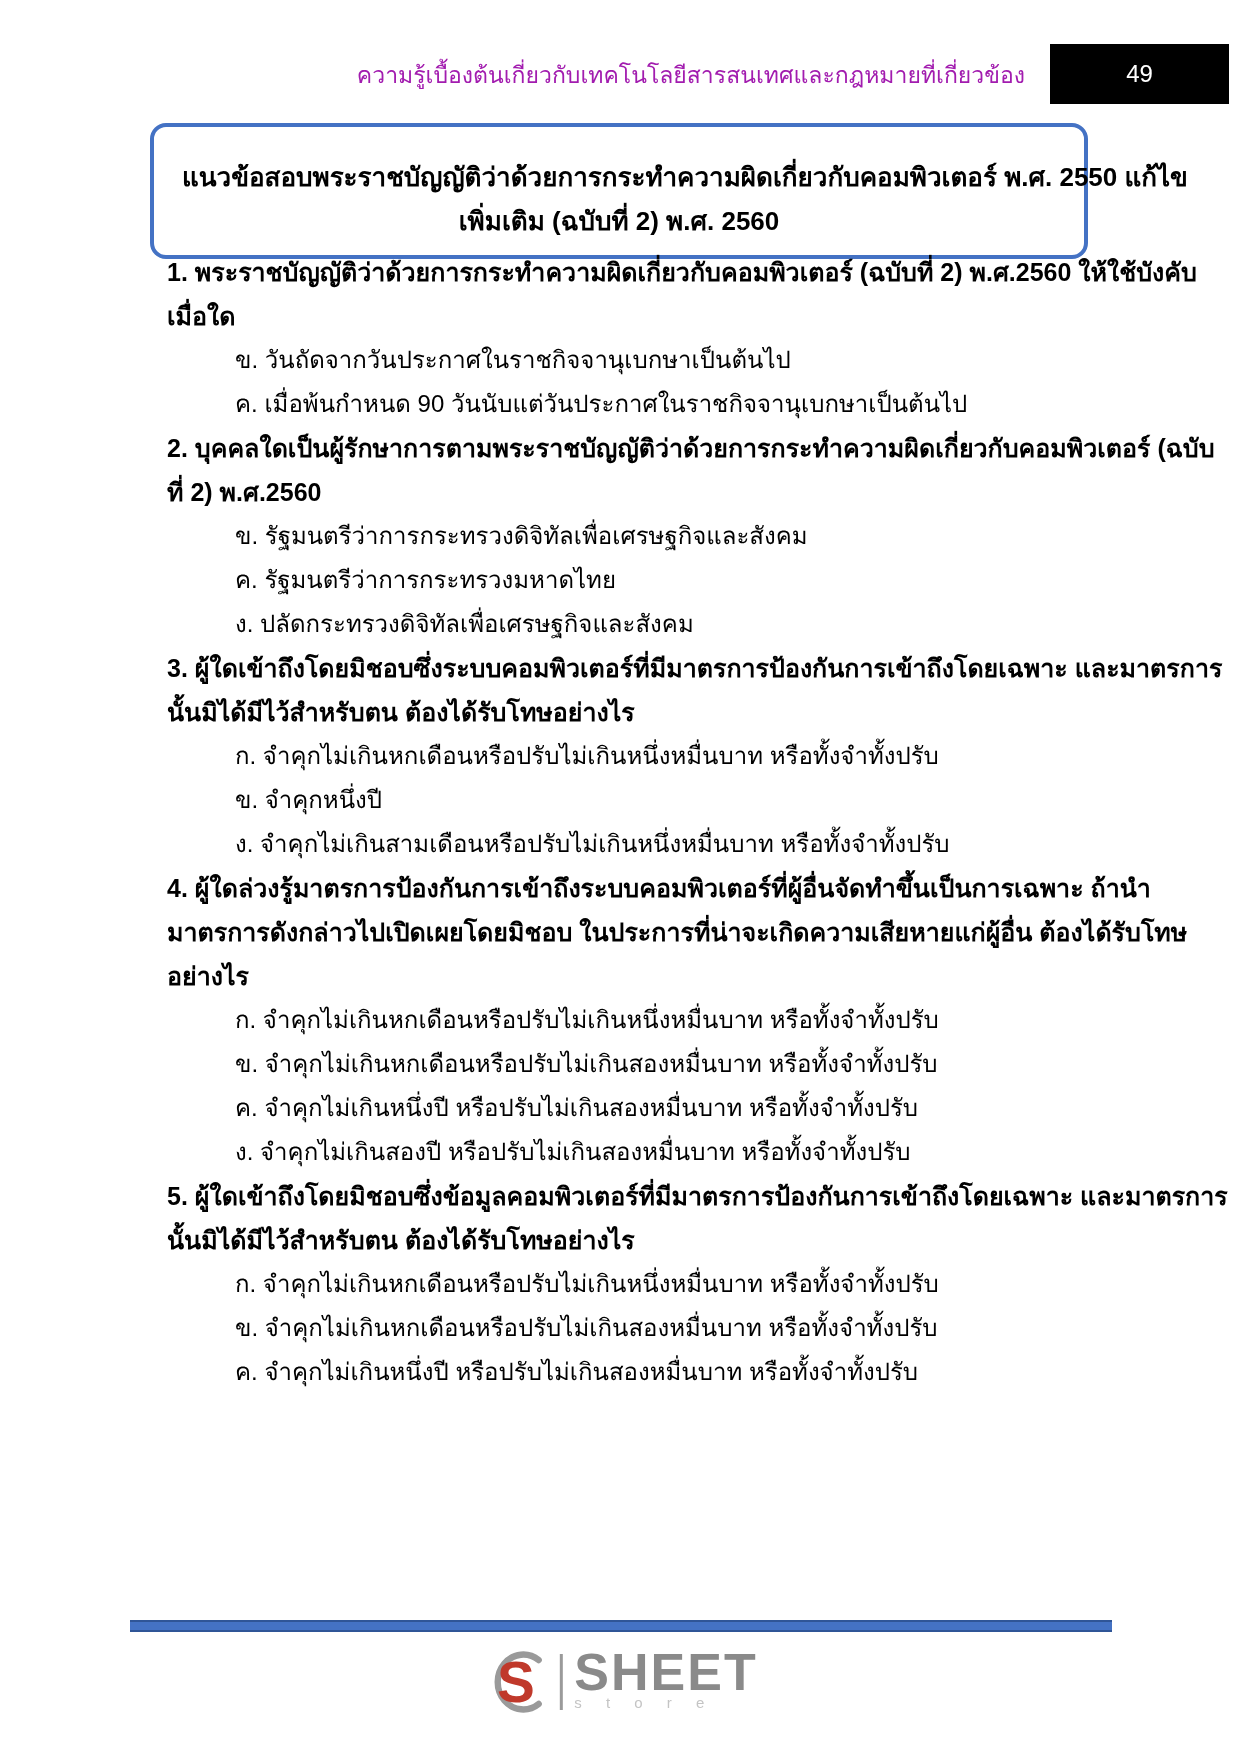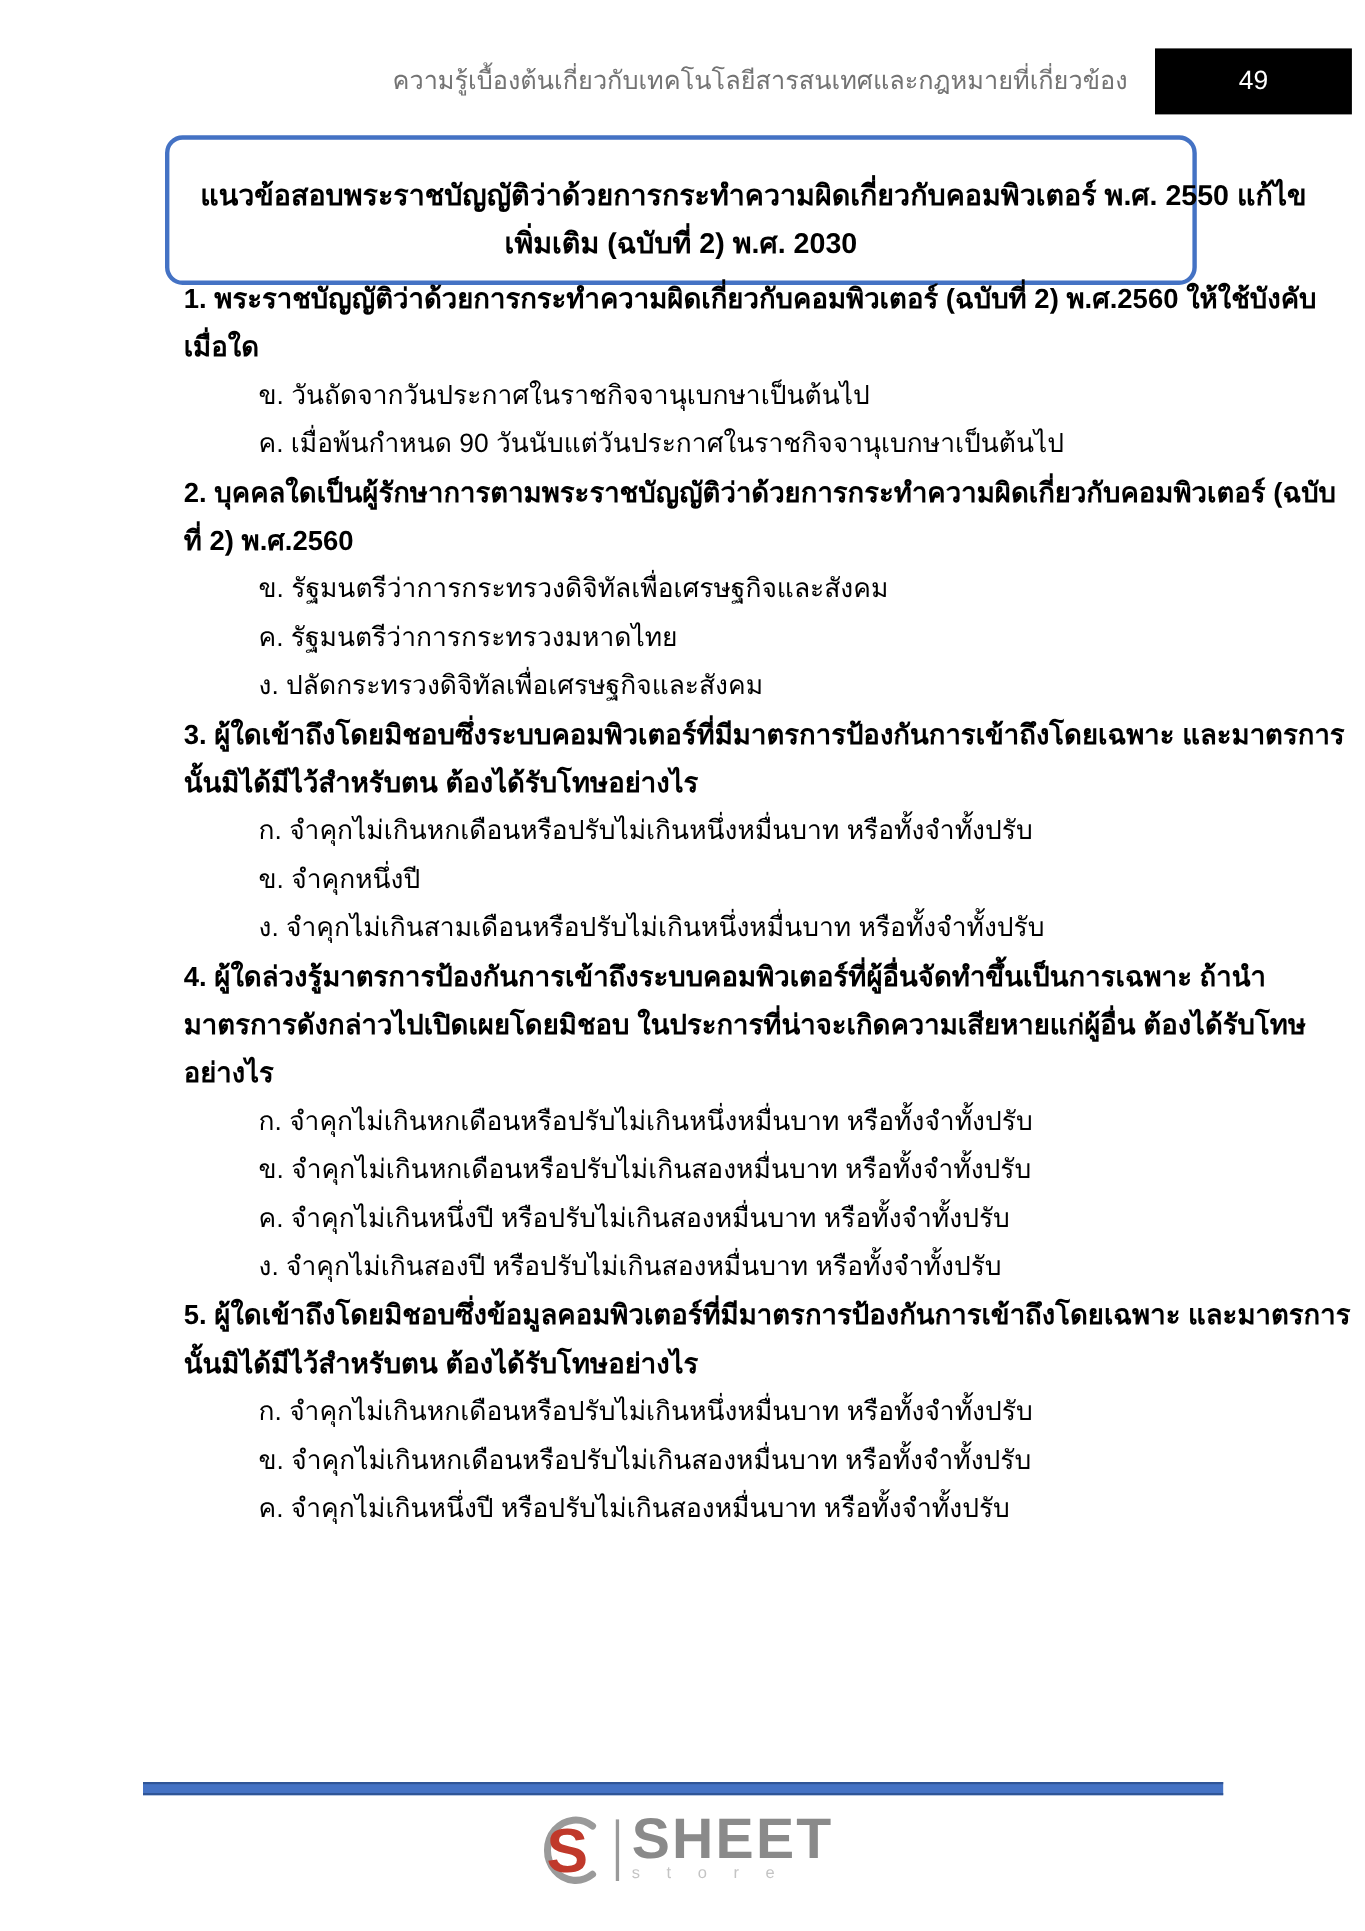--- a/index.html
+++ b/index.html
@@ -12,23 +12,22 @@
     font-family:"Liberation Sans","DejaVu Sans",sans-serif;
     color:#000000;
   }
   
   .header-title{
     position:absolute;
     top:58px;
     right:216px;
     font-size:23px;
     line-height:34px;
-    color:#737373;
+    color:#a21caf;
     white-space:nowrap;
-    font-family:Liberation Mono, monospace;
   }
   .page-number-tab{
     position:absolute;
     top:44px;
     left:1050px;
     width:179px;
     height:60px;
     background:#000000;
     display:flex;
     align-items:center;
@@ -127,21 +126,21 @@
 <div class="page">
 
   <div class="header-title">ความรู้เบื้องต้นเกี่ยวกับเทคโนโลยีสารสนเทศและกฎหมายที่เกี่ยวข้อง</div>
 
   <div class="page-number-tab">
     <span>49</span>
   </div>
 
   <div class="title-box">
     <div class="t-line">แนวข้อสอบพระราชบัญญัติว่าด้วยการกระทำความผิดเกี่ยวกับคอมพิวเตอร์ พ.ศ. 2550 แก้ไข</div>
-    <div class="t-line">เพิ่มเติม (ฉบับที่ 2) พ.ศ. 2030</div>
+    <div class="t-line">เพิ่มเติม (ฉบับที่ 2) พ.ศ. 2560</div>
   </div>
 
   <div class="questions" id="questions-container">
       <div class="question">
         <div class="q-line">1. พระราชบัญญัติว่าด้วยการกระทำความผิดเกี่ยวกับคอมพิวเตอร์ (ฉบับที่ 2) พ.ศ.2560 ให้ใช้บังคับ</div>
         <div class="q-line">เมื่อใด</div>
         <div class="q-option">ข. วันถัดจากวันประกาศในราชกิจจานุเบกษาเป็นต้นไป</div>
         <div class="q-option">ค. เมื่อพ้นกำหนด 90 วันนับแต่วันประกาศในราชกิจจานุเบกษาเป็นต้นไป</div>
       </div>
       <div class="question">

